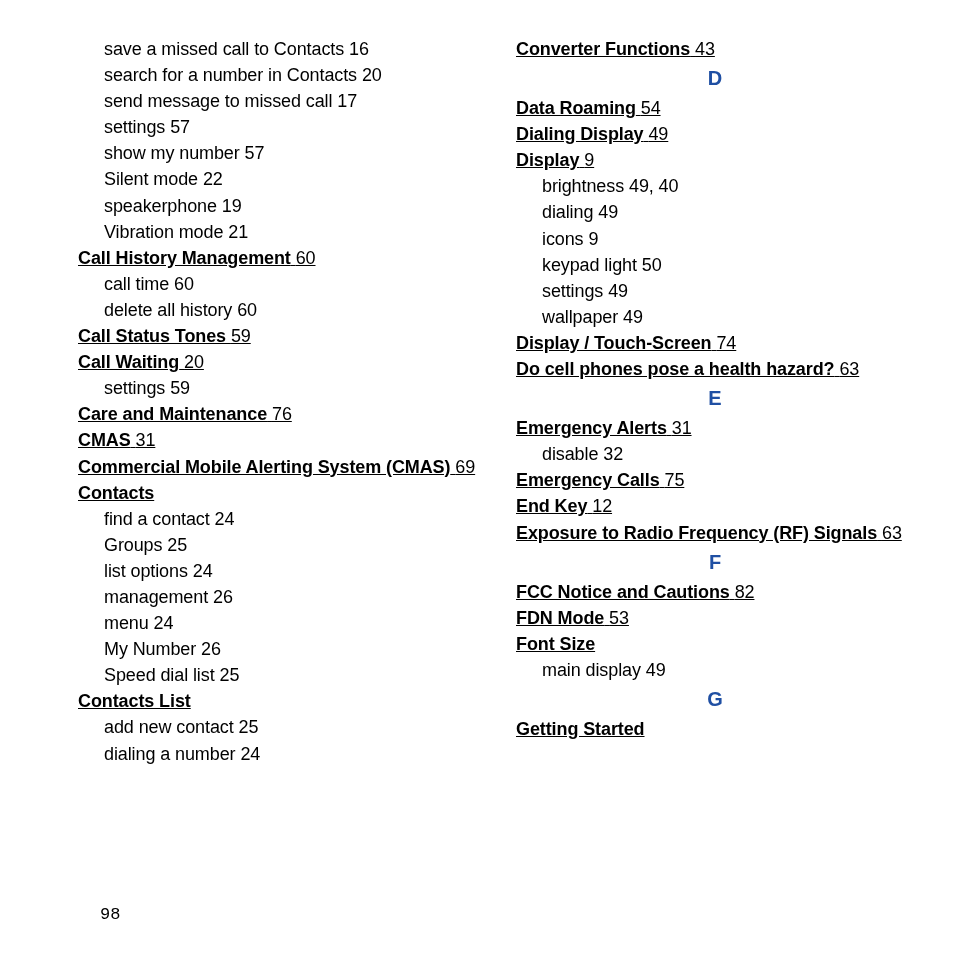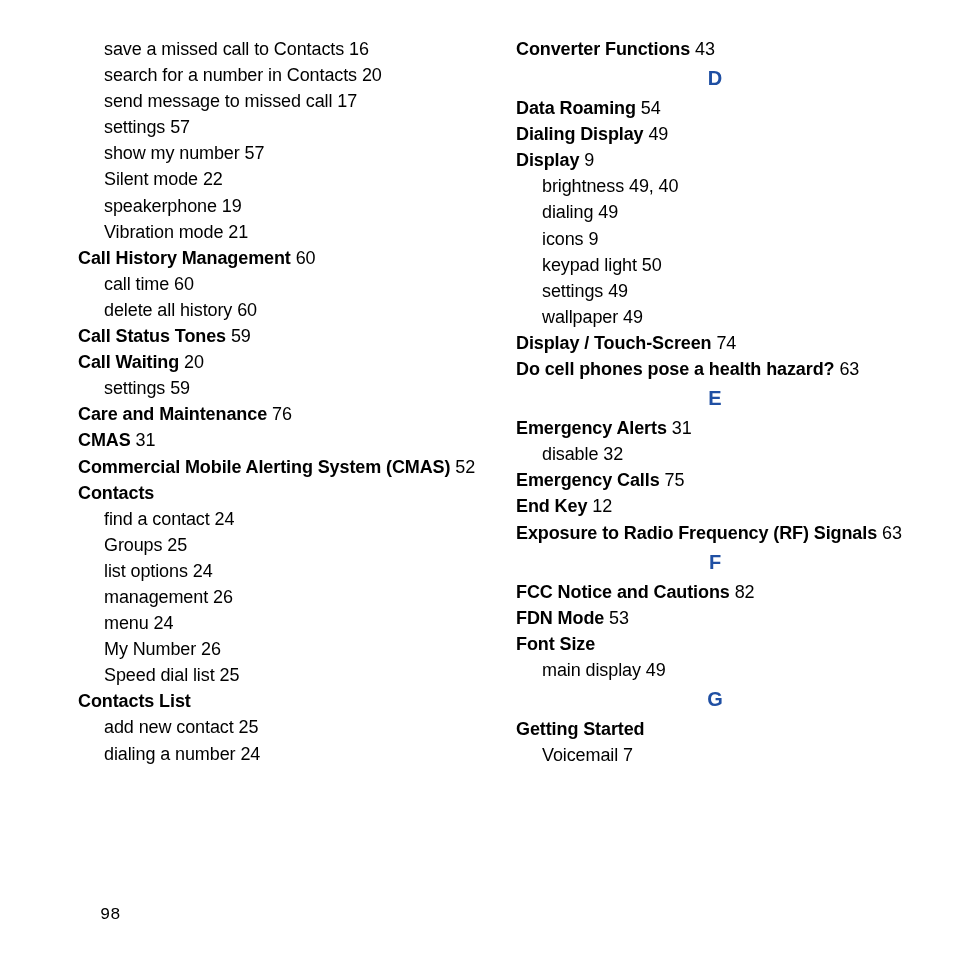--- a/index.html
+++ b/index.html
@@ -26,20 +26,21 @@
   .col {
     flex: 1;
     line-height: 1.45;
   }
   .entry {
     font-size: 18px;
     letter-spacing: -0.1px;
   }
   .main-entry {
     font-weight: 700;
+    text-decoration: underline;
   }
   .sub-entry {
     padding-left: 26px;
   }
   .page-ref {
     font-weight: 400;
   }
   .section-letter {
     text-align: center;
     font-weight: 700;
@@ -71,21 +72,21 @@
         <div class="entry sub-entry"><span>speakerphone</span> <span class="page-ref">19</span></div>
         <div class="entry sub-entry"><span>Vibration mode</span> <span class="page-ref">21</span></div>
         <div class="entry main-entry"><span>Call History Management</span> <span class="page-ref">60</span></div>
         <div class="entry sub-entry"><span>call time</span> <span class="page-ref">60</span></div>
         <div class="entry sub-entry"><span>delete all history</span> <span class="page-ref">60</span></div>
         <div class="entry main-entry"><span>Call Status Tones</span> <span class="page-ref">59</span></div>
         <div class="entry main-entry"><span>Call Waiting</span> <span class="page-ref">20</span></div>
         <div class="entry sub-entry"><span>settings</span> <span class="page-ref">59</span></div>
         <div class="entry main-entry"><span>Care and Maintenance</span> <span class="page-ref">76</span></div>
         <div class="entry main-entry"><span>CMAS</span> <span class="page-ref">31</span></div>
-        <div class="entry main-entry"><span>Commercial Mobile Alerting System (CMAS)</span> <span class="page-ref">52</span></div>
+        <div class="entry main-entry"><span>Commercial Mobile Alerting System (CMAS)</span> <span class="page-ref">69</span></div>
         <div class="entry main-entry"><span>Contacts</span></div>
         <div class="entry sub-entry"><span>find a contact</span> <span class="page-ref">24</span></div>
         <div class="entry sub-entry"><span>Groups</span> <span class="page-ref">25</span></div>
         <div class="entry sub-entry"><span>list options</span> <span class="page-ref">24</span></div>
         <div class="entry sub-entry"><span>management</span> <span class="page-ref">26</span></div>
         <div class="entry sub-entry"><span>menu</span> <span class="page-ref">24</span></div>
         <div class="entry sub-entry"><span>My Number</span> <span class="page-ref">26</span></div>
         <div class="entry sub-entry"><span>Speed dial list</span> <span class="page-ref">25</span></div>
         <div class="entry main-entry"><span>Contacts List</span></div>
         <div class="entry sub-entry"><span>add new contact</span> <span class="page-ref">25</span></div>
@@ -111,17 +112,16 @@
         <div class="entry main-entry"><span>Emergency Calls</span> <span class="page-ref">75</span></div>
         <div class="entry main-entry"><span>End Key</span> <span class="page-ref">12</span></div>
         <div class="entry main-entry"><span>Exposure to Radio Frequency (RF) Signals</span> <span class="page-ref">63</span></div>
         <div class="section-letter">F</div>
         <div class="entry main-entry"><span>FCC Notice and Cautions</span> <span class="page-ref">82</span></div>
         <div class="entry main-entry"><span>FDN Mode</span> <span class="page-ref">53</span></div>
         <div class="entry main-entry"><span>Font Size</span></div>
         <div class="entry sub-entry"><span>main display</span> <span class="page-ref">49</span></div>
         <div class="section-letter">G</div>
         <div class="entry main-entry"><span>Getting Started</span></div>
-        <div class="entry sub-entry"><span>Voicemail</span> <span class="page-ref">7</span></div>
       </div>
   </div>
   <div class="page-number">98</div>
 </div>
 
 </body></html>

